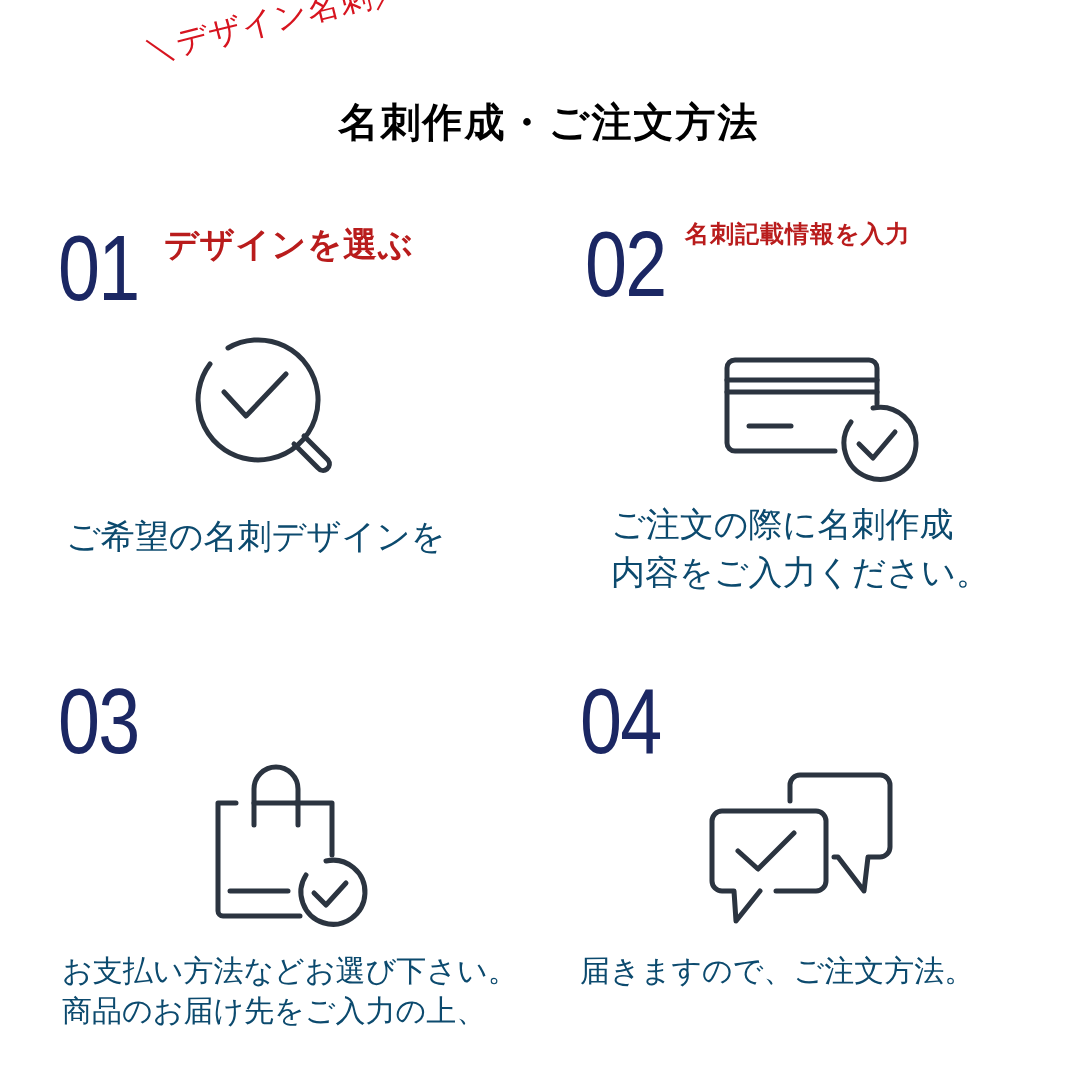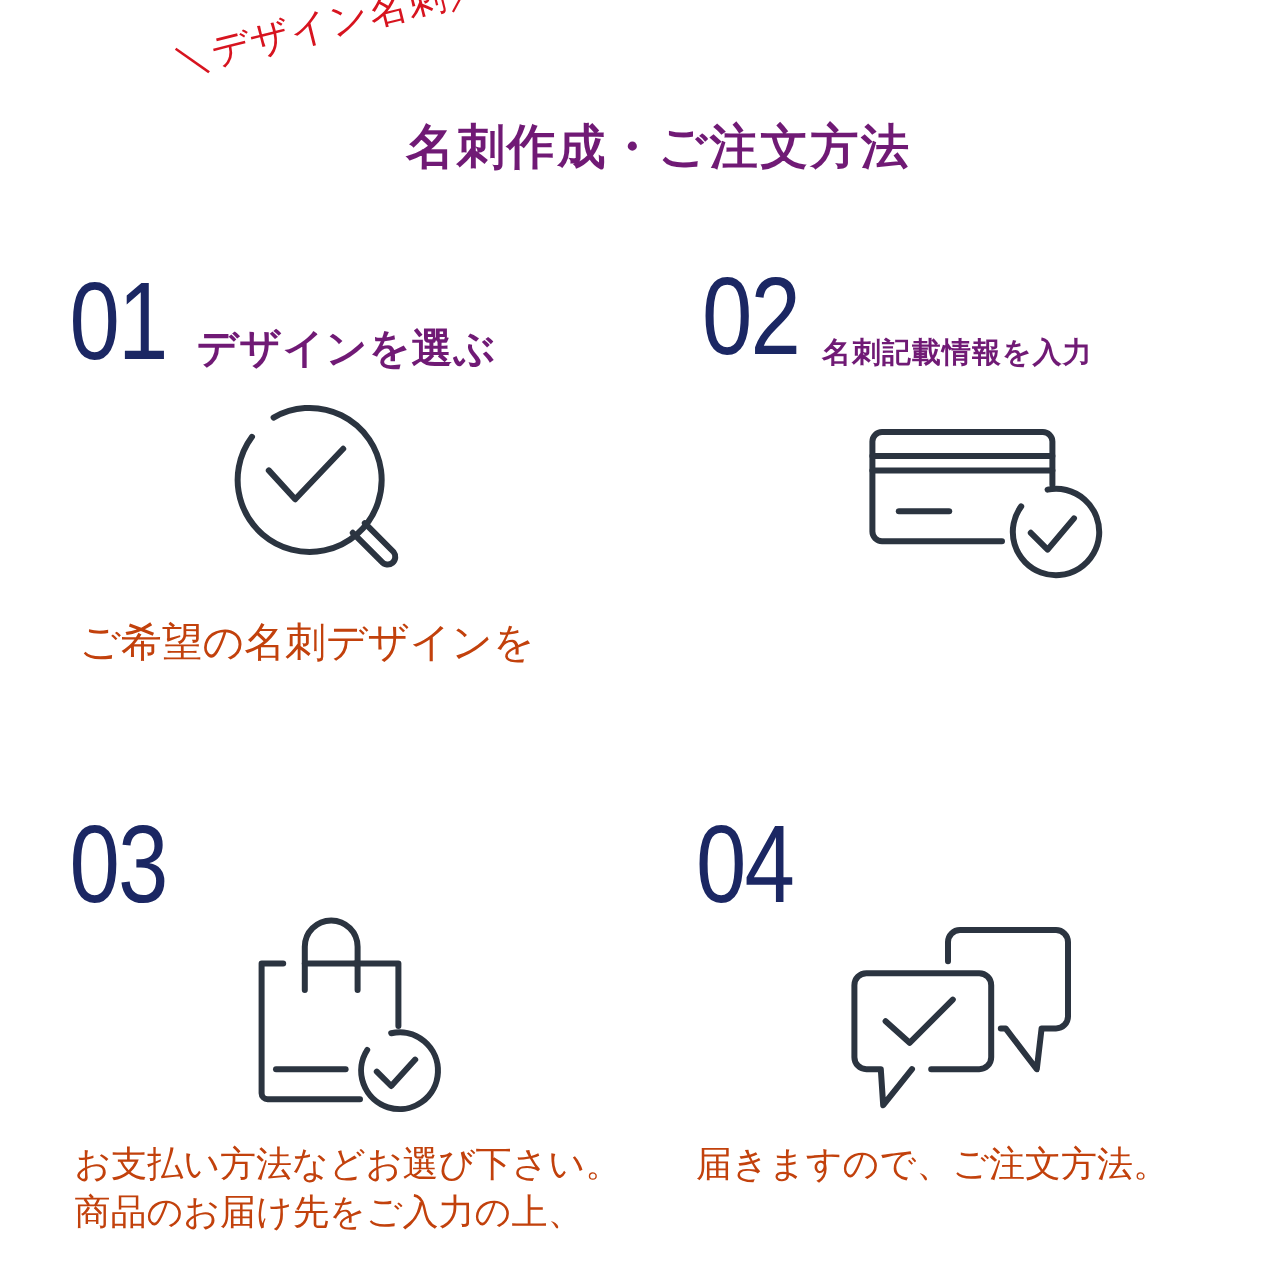--- a/index.html
+++ b/index.html
@@ -21,63 +21,63 @@
       white-space: nowrap;
       letter-spacing: 1px;
     }
     .main-title {
       position: absolute;
       left: 0; width: 1068px;
       top: 95px;
       text-align: center;
       font-size: 40px;
       font-weight: bold;
-      color: #701a75;
+      color: #000000;
       letter-spacing: 2px;
       padding-left: 30px;
       box-sizing: border-box;
     }
     .step {
       position: absolute;
       width: 500px;
       height: 400px;
     }
     .step-head {
       position: absolute;
       left: 0; top: 0;
       display: flex;
-      align-items: flex-end;
+      align-items: flex-start;
       white-space: nowrap;
     }
     .step-num {
       font-family: "Liberation Sans", sans-serif;
       color: #1b2763;
       font-size: 92px;
       line-height: 1;
       letter-spacing: -2px;
       transform: scaleX(0.82);
       transform-origin: left center;
       display: inline-block;
       width: 100px;
     }
     .step-title {
       font-weight: bold;
       font-size: 34px;
-      color: #701a75;
+      color: #b91c1c;
       letter-spacing: 1px;
     }
     .step-icon {
       position: absolute;
     }
     .step-icon svg { display: block; }
     .step-desc {
       position: absolute;
       font-size: 34px;
       line-height: 48px;
-      color: #c2410c;
+      color: #0c4a6e;
       white-space: nowrap;
       letter-spacing: 0px;
     }
     .step-desc.small {
       font-size: 30px;
       line-height: 40px;
     }
     .line { display: block; }
   </style>
 </head>
@@ -111,20 +111,24 @@
   <div class="step-icon" style="left:138px; top:138px;">
     <svg width="200" height="130" viewBox="0 0 200 130" fill="none" stroke="#2b3440" stroke-width="5" stroke-linecap="round" stroke-linejoin="round">
       <path d="M112 95 L12 95 A8 8 0 0 1 4 87 L4 12 A8 8 0 0 1 12 4 L146 4 A8 8 0 0 1 154 12 L154 48"></path>
       <path d="M4 24 L154 24"></path>
       <path d="M4 36 L154 36"></path>
       <path d="M26 70 L68 70"></path>
       <path d="M150 52 A36 36 0 1 1 128 66"></path>
       <path d="M136 88 L150 102 L172 76"></path>
     </svg>
   </div>
+  <div class="step-desc" style="left:26px; top:282px;">
+    <span class="line">ご注文の際に名刺作成</span>
+    <span class="line">内容をご入力ください。</span>
+  </div>
 </div>
 
 <div class="step" style="left:58px; top:675px;">
   <div class="step-head">
     <span class="step-num">03</span>
   </div>
   <div class="step-icon" style="left:150px; top:86px;">
     <svg width="170" height="180" viewBox="0 0 170 180" fill="none" stroke="#2b3440" stroke-width="5" stroke-linecap="round" stroke-linejoin="round">
       <path d="M28 42 L10 42 L10 150 A5 5 0 0 0 15 155 L92 155"></path>
       <path d="M88 42 L124 42 L124 94"></path>

